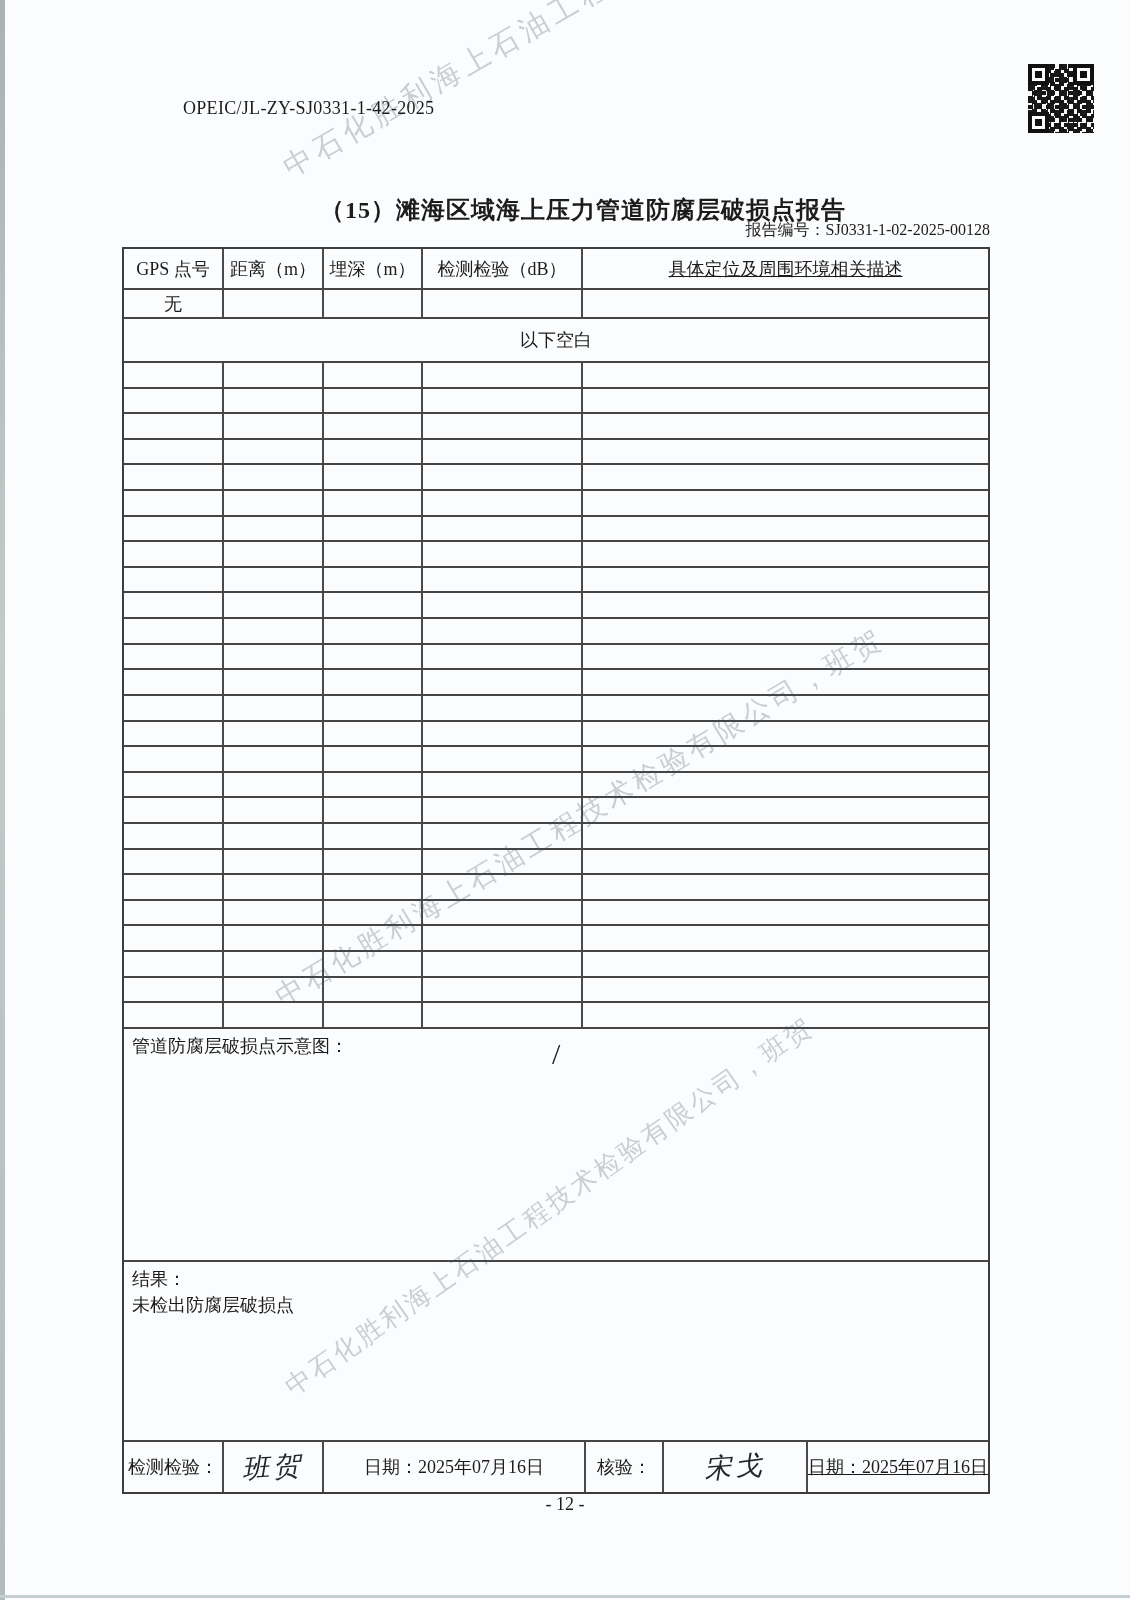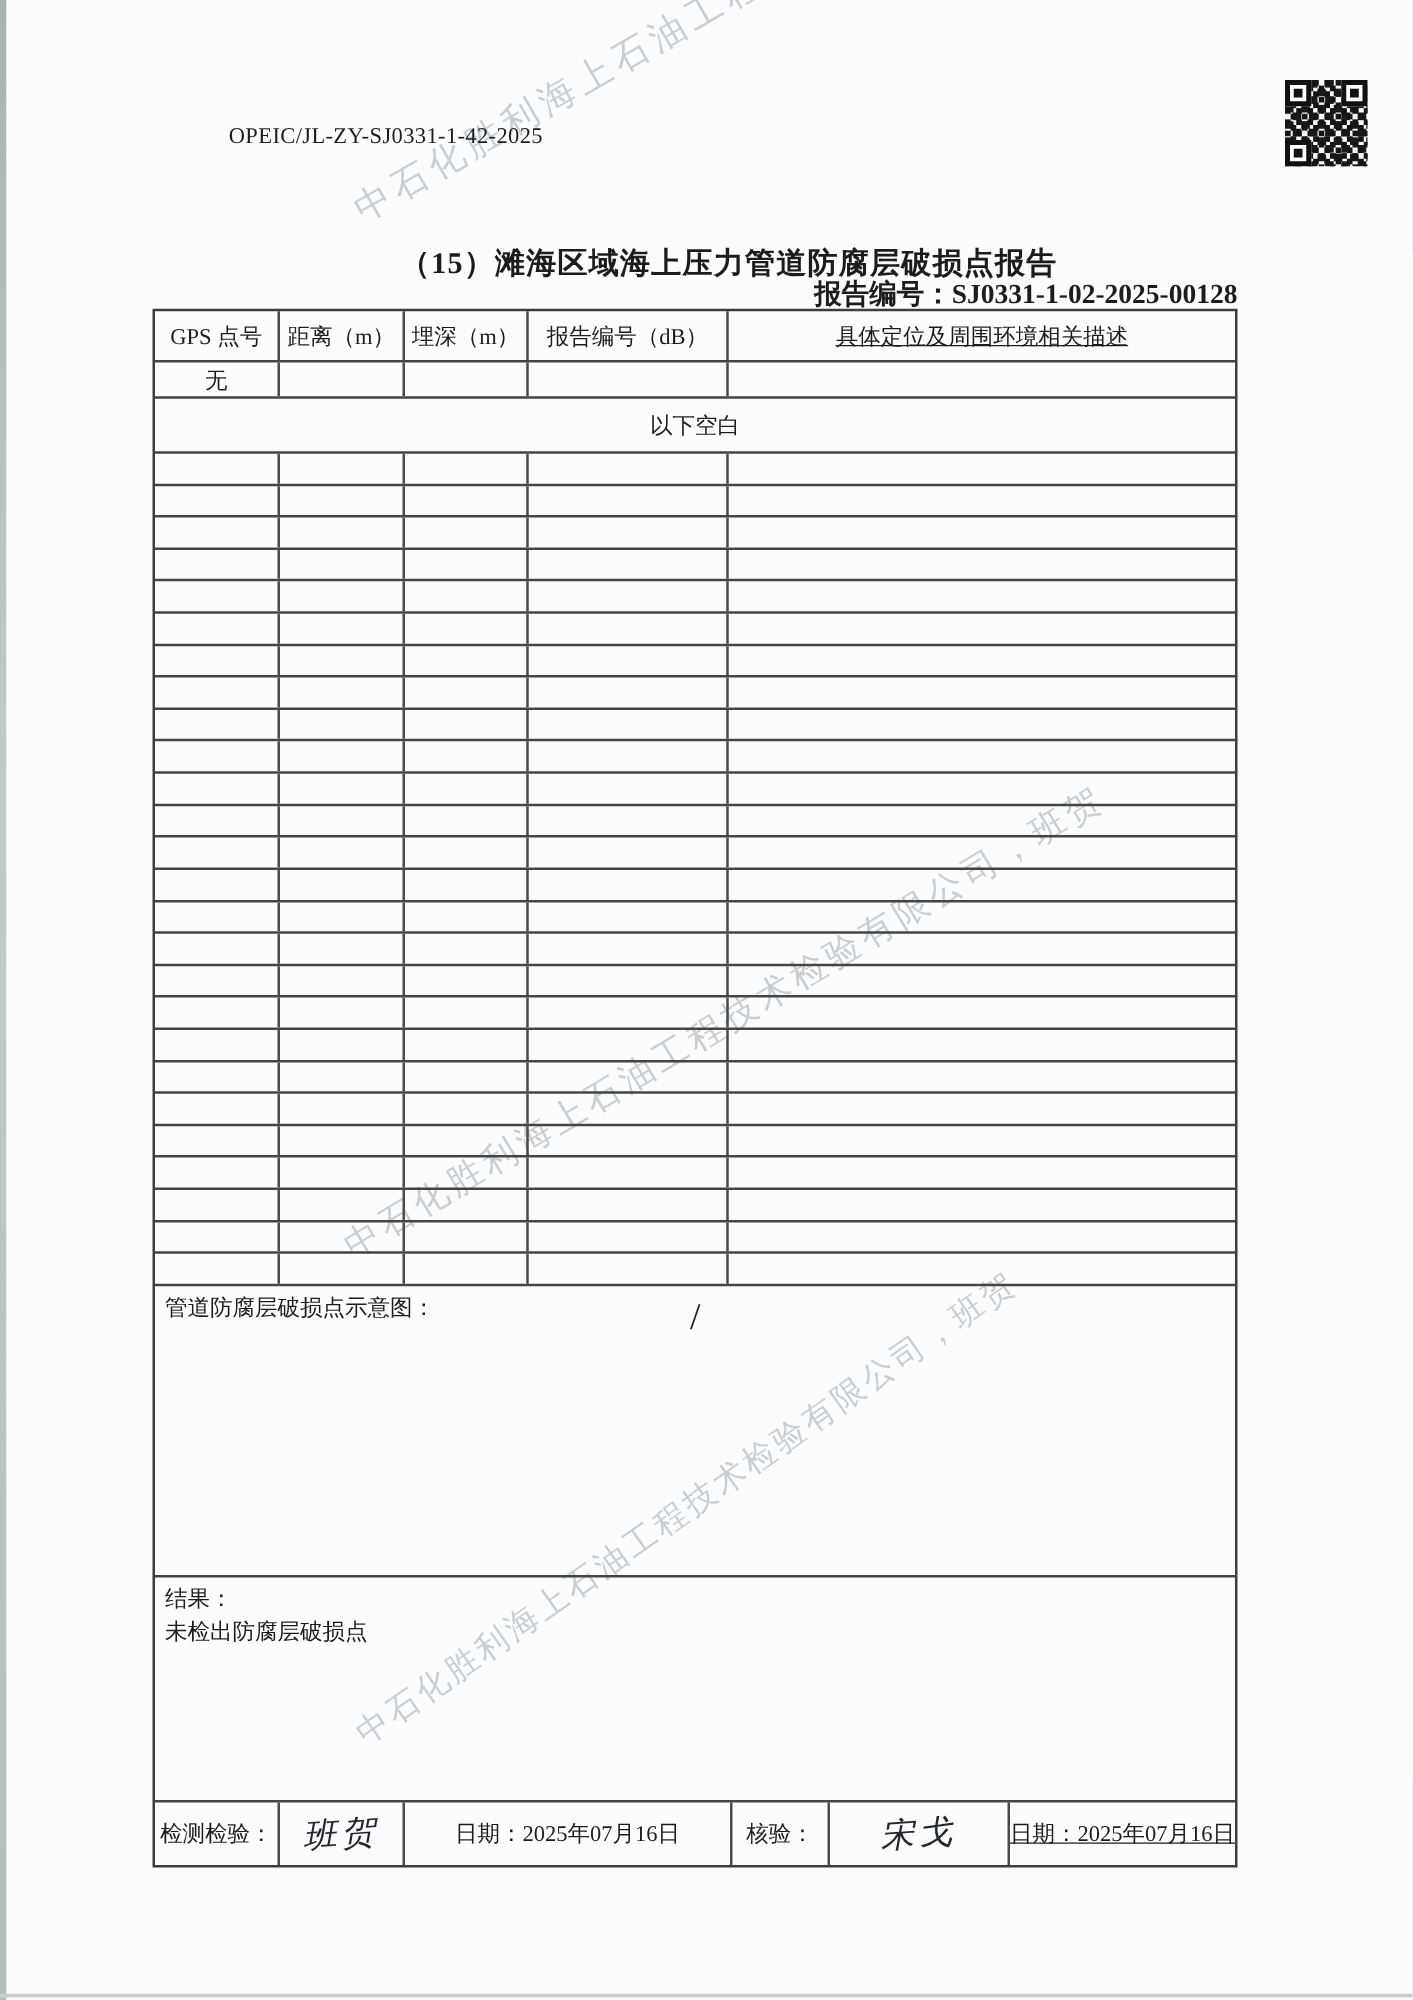--- a/index.html
+++ b/index.html
@@ -20,21 +20,21 @@
       repeating-conic-gradient(#151515 0% 25%, rgba(255,255,255,0) 0% 50%),
       repeating-conic-gradient(#1a1a1a 0% 25%, #f7f7f7 0% 50%);
     background-size:9px 9px,13px 13px;}
   .finder{position:absolute;width:21px;height:21px;background:#fff;border:4px solid #111;
     box-sizing:border-box;display:flex;}
   .finder::after{content:"";margin:auto;width:7px;height:7px;background:#111;}
   .f-tl{left:0;top:0}.f-tr{right:0;top:0}.f-bl{left:0;bottom:0}
 
   .title{position:absolute;left:0;top:176px;width:100%;text-align:center;margin:18px;
     font-size:24px;font-weight:bold;letter-spacing:1px;}
-  .report-no{position:absolute;right:140px;top:220px;font-size:22px;font-weight:bold;}
+  .report-no{position:absolute;right:140px;top:220px;font-size:16px;}
 
   
   .wm{position:absolute;white-space:nowrap;transform-origin:0 50%;
     color:rgba(146,156,164,.48);pointer-events:none;}
   .wm-top{left:286px;top:150px;font-size:29px;letter-spacing:5px;transform:rotate(-30deg);}
   .wm-mid{left:278px;top:980px;font-size:28px;letter-spacing:4px;transform:rotate(-31deg);}
   .wm-bot{left:288px;top:1372px;font-size:26px;letter-spacing:3px;transform:rotate(-35deg);}
 
   
   .dtable{position:absolute;left:122px;top:247px;width:868px;box-sizing:border-box;
@@ -83,21 +83,21 @@
   <h1 class="title">（15）滩海区域海上压力管道防腐层破损点报告</h1>
 
   <div class="report-no"><span>报告编号：</span><span>SJ0331-1-02-2025-00128</span></div>
 
   <div class="dtable">
 
     <div class="row head">
       <div class="cell c1">GPS 点号</div>
       <div class="cell c2">距离（m）</div>
       <div class="cell c3">埋深（m）</div>
-      <div class="cell c4">报告编号（dB）</div>
+      <div class="cell c4">检测检验（dB）</div>
       <div class="cell c5">具体定位及周围环境相关描述</div>
     </div>
 
     <div class="row body-row">
       <div class="cell c1">无</div>
       <div class="cell c2"></div>
       <div class="cell c3"></div>
       <div class="cell c4"></div>
       <div class="cell c5"></div>
     </div>
@@ -338,13 +338,14 @@
           <span class="sig">宋戈</span>
         </div>
       <div class="cell f6">
           <span>日期：</span>
           <span>2025年07月16日</span>
         </div>
     </div>
 
   </div>
 
+  <div class="page-number">- 12 -</div>
 </div>
 
 </body></html>

